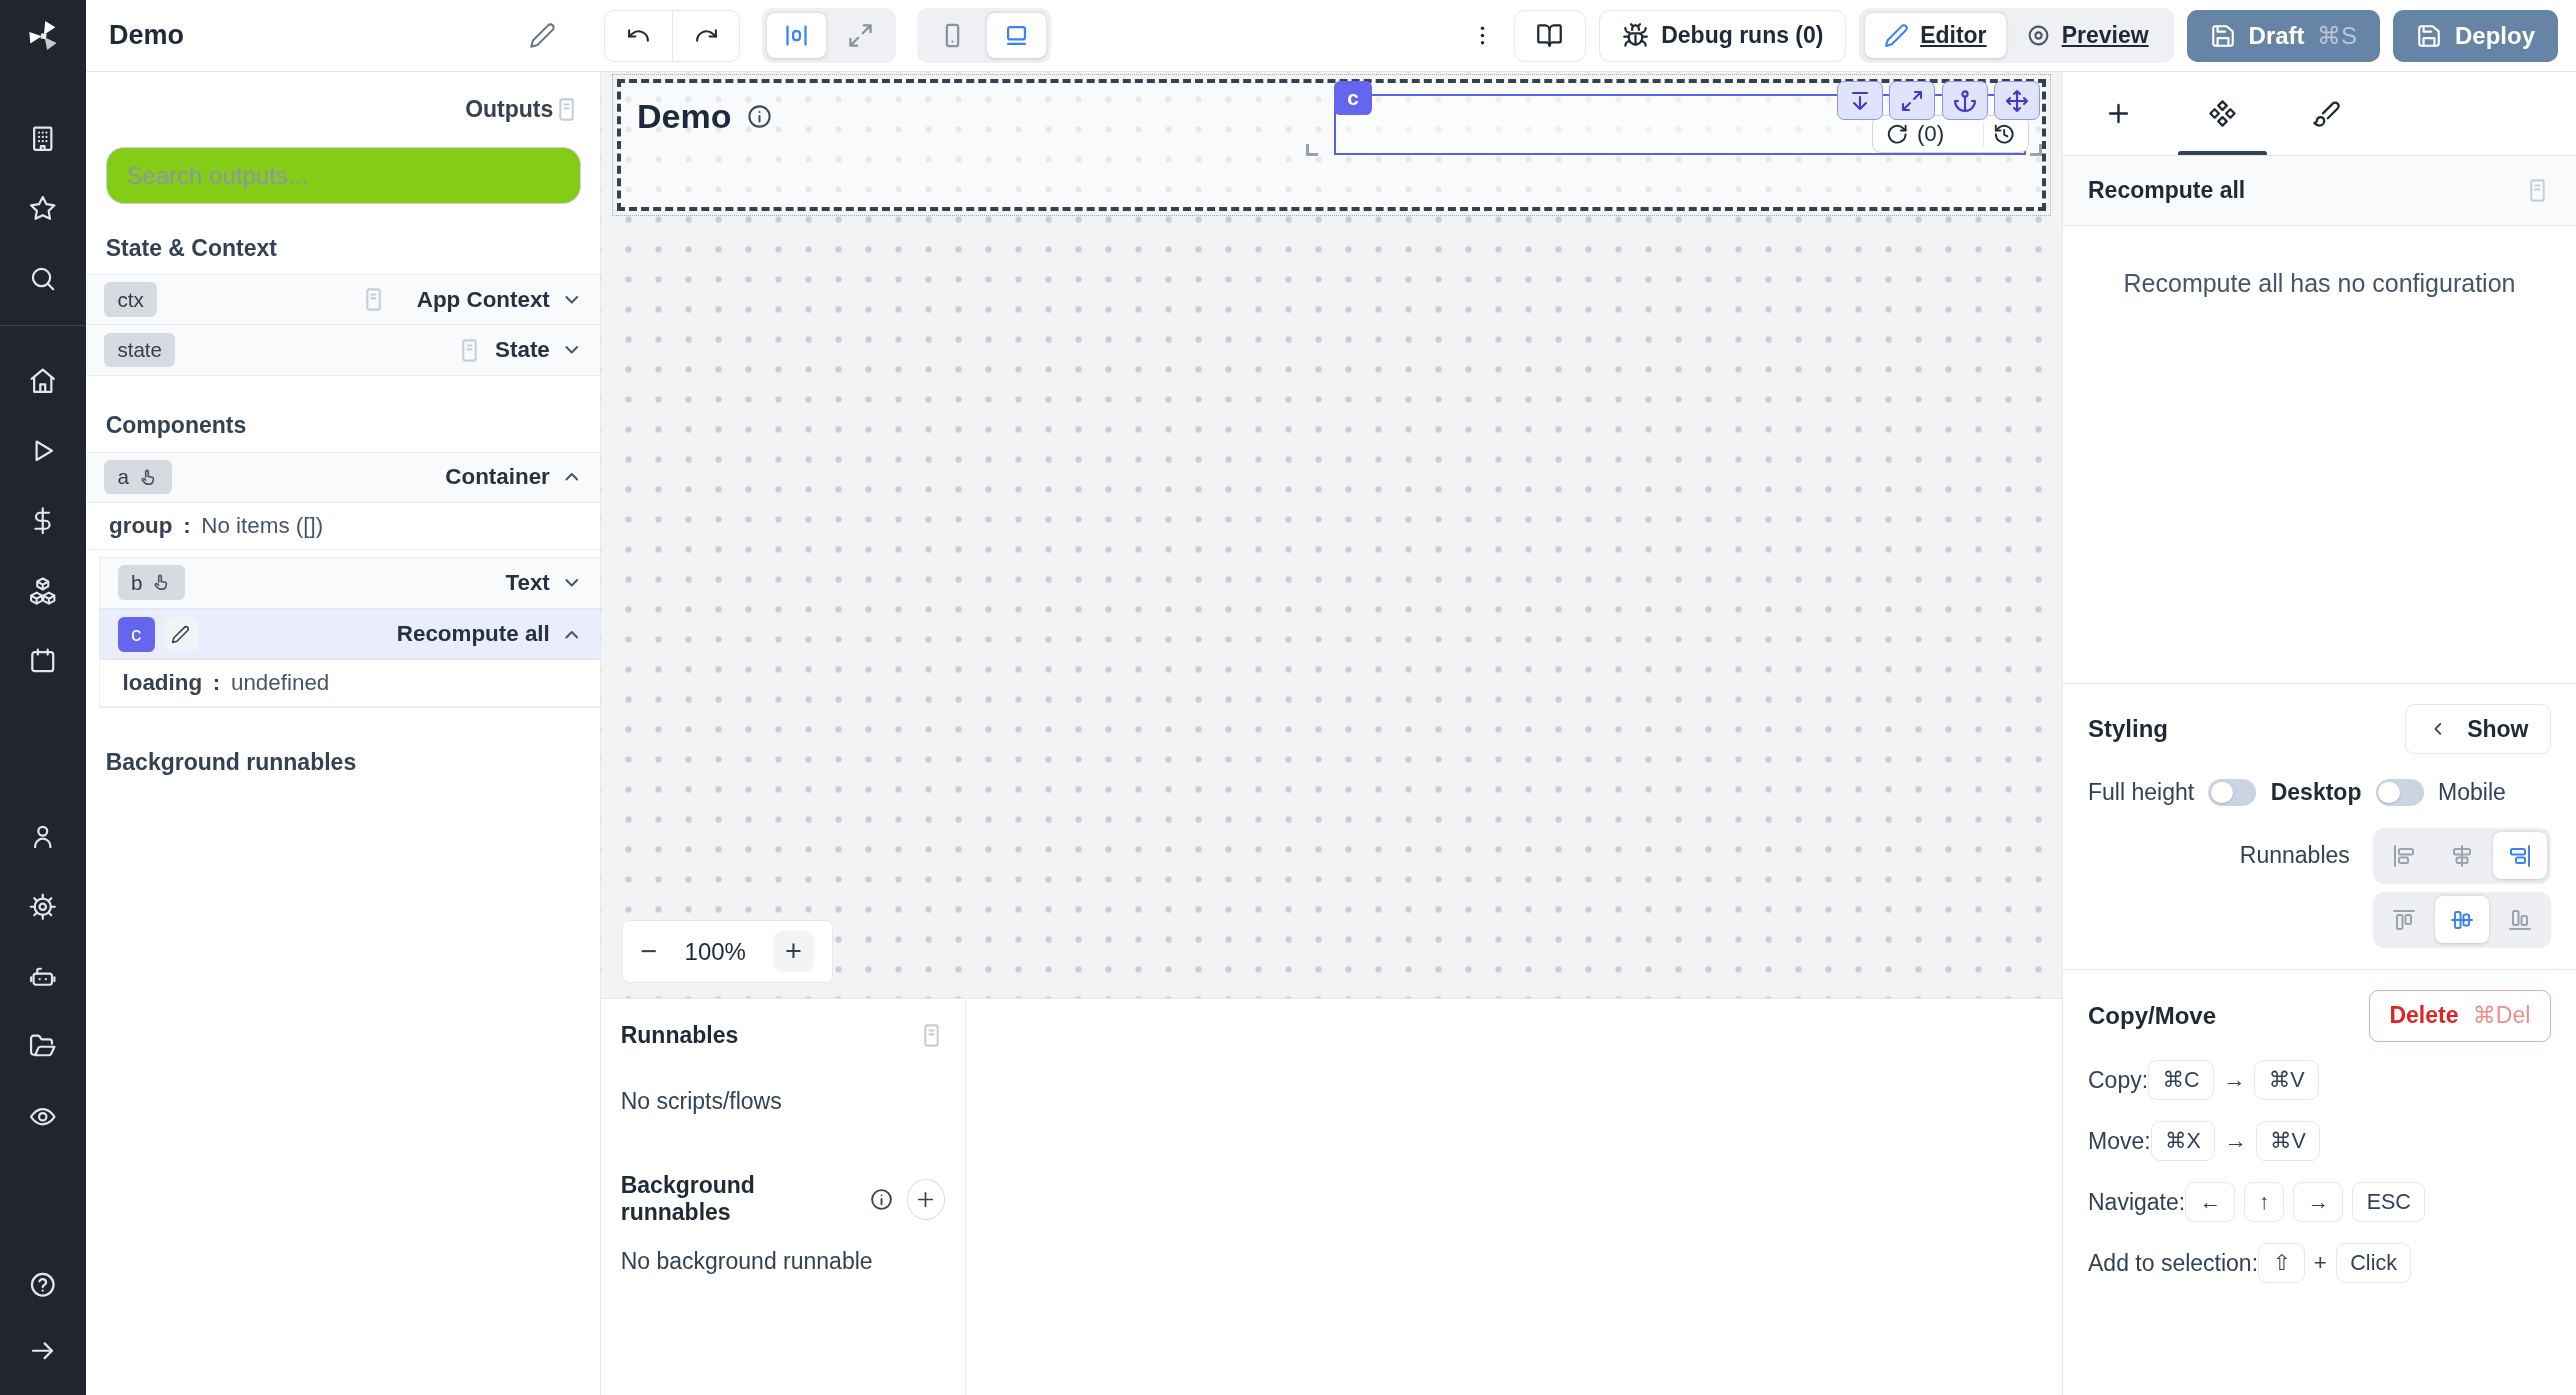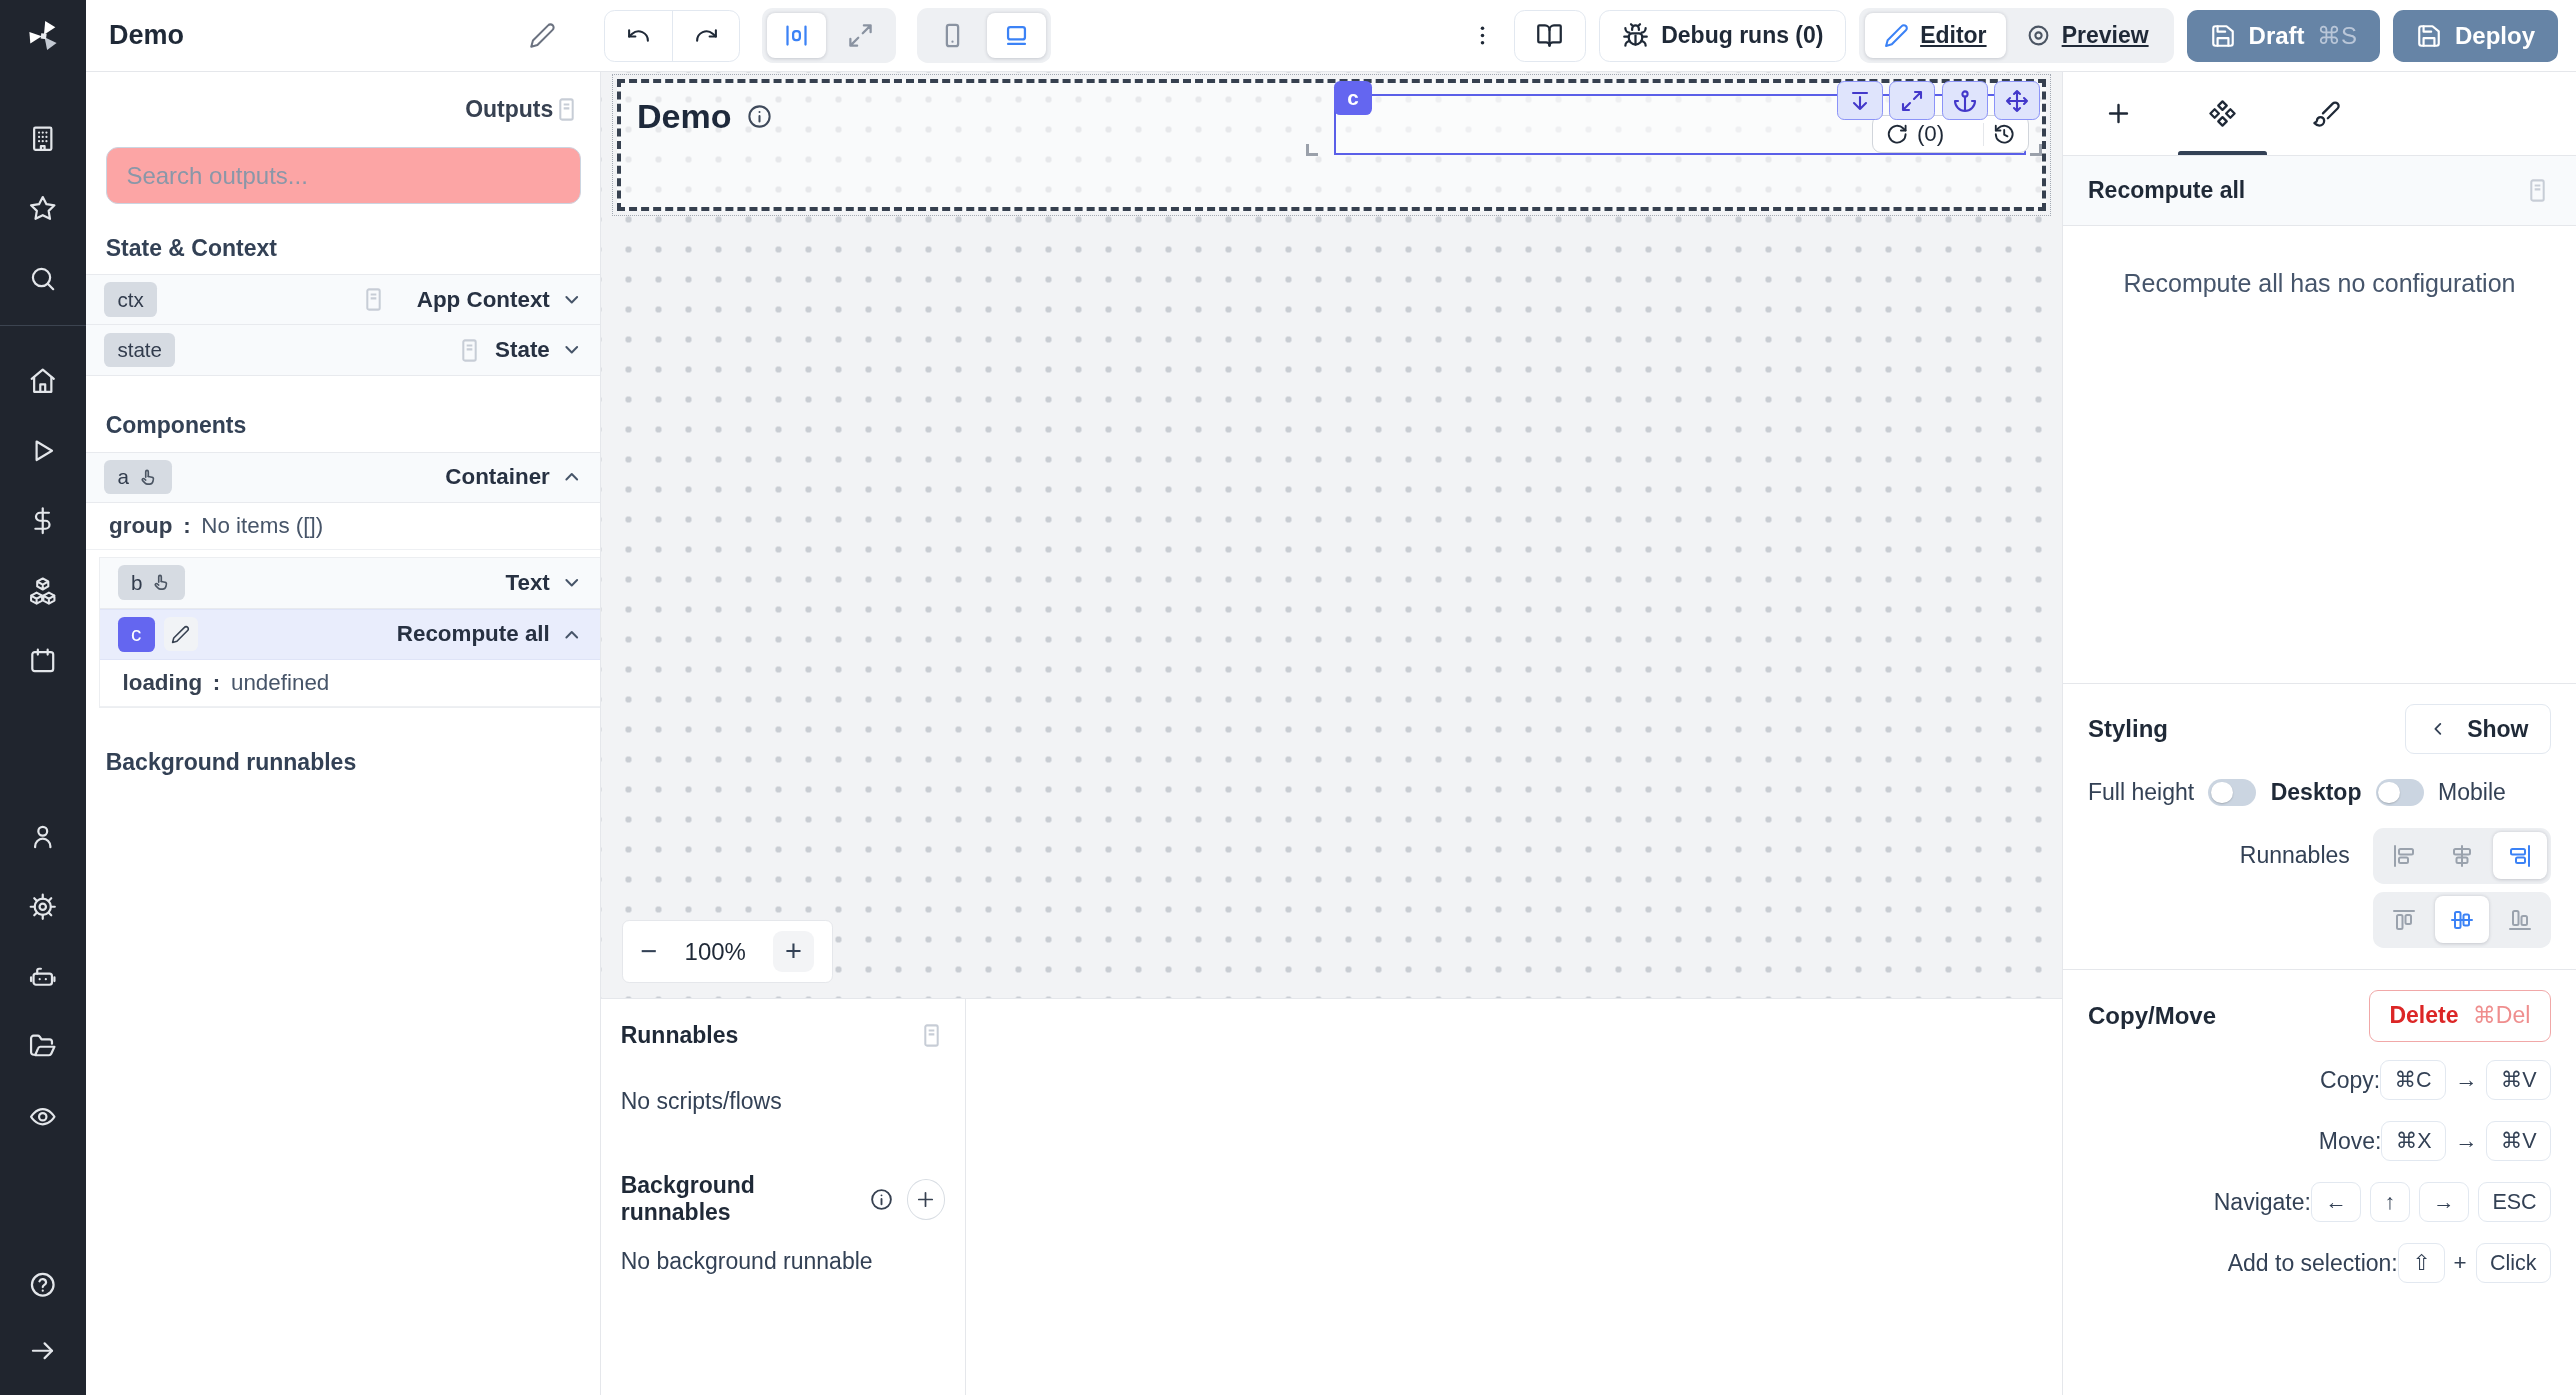--- a/index.html
+++ b/index.html
@@ -49,21 +49,21 @@
 
   
   .content { flex:1; display:flex; min-height:0; }
 
   
   .outputs { width:515px; background:#fff; border-right:0.9px solid #e5e7eb; flex-shrink:0; display:flex; flex-direction:column; font-size:22.4px; }
   .out-head { height:75px; display:flex; align-items:center; justify-content:flex-end; padding:0 19.7px; }
   .out-head .h { font-size:23px; font-weight:bold; color:#374151; }
   .doc-ic { color:#c7cdd6; display:flex; }
   .doc-ic svg { width:27px; height:27px; }
-  .search { margin:0 19.7px 27px; height:57px; border:0.9px solid #cbd5e1; border-radius:12px; padding:0 19.7px; font-size:24px; color:#334155; width:calc(100% - 39px); outline:none; background:#fca5a5; font-family:inherit; }
+  .search { margin:0 19.7px 27px; height:57px; border:0.9px solid #cbd5e1; border-radius:18px; padding:0 19.7px; font-size:24px; color:#334155; width:calc(100% - 39px); outline:none; background:#84cc16; font-family:inherit; }
   .search::placeholder { color:#8a97a8; }
   .sec-label { padding:0 19.7px; margin:3.6px 0 12.5px; font-size:23px; font-weight:bold; color:#334155; }
   .o-row { height:51px; background:#f8fafc; border-top:0.9px solid #e8eaee; border-bottom:0.9px solid #e8eaee; display:flex; align-items:center; padding:0 18px; cursor:pointer; }
   .o-row + .o-row { border-top:none;text-align:center; }
   .badge { background:#d6dbe2; color:#323c4d; font-weight:normal; font-size:20.6px; padding:5.4px 13.4px; border-radius:6.3px; display:flex; align-items:center; gap:9px; }
   .badge .hand { color:#4b5563; display:flex; }
   .badge .hand svg { width:20.6px; height:20.6px; }
   .badge.indigo { background:#6466f0; color:#fff; }
   .pencil-chip { width:34px; height:34px; margin-left:9px; background:#f1f3f6; border-radius:6.3px; display:flex; align-items:center; justify-content:center; color:#374151; cursor:pointer; }
   .pencil-chip svg { width:19px; height:19px; }
@@ -147,21 +147,21 @@
   .align-group { background:#edeff2; border-radius:10.7px; padding:4.5px; display:flex; gap:3.6px; justify-content:flex-end; }
   .al-btn { width:54px; height:47px; border-radius:8px; display:flex; align-items:center; justify-content:center; color:#9aa2ad; cursor:pointer; }
   .al-btn.active { background:#fff; box-shadow:0 0.9px 3.6px rgba(15,23,42,.18); color:#3b82f6; }
   .al-btn svg { width:24px; height:24px; }
   .copymove { border-top:0.9px solid #e5e7eb; padding:19.7px 25px; flex:1; }
   .cm-row1 { display:flex; align-items:center; justify-content:space-between; }
   .cm-row1 .h { font-size:24px; font-weight:bold; color:#1f2937; }
   .delete-btn { height:52px; border:1.8px solid #f1a8a8; border-radius:9px; background:#fff; display:flex; align-items:center; gap:14.3px; padding:0 19.7px; cursor:pointer; }
   .delete-btn .d { font-size:23px; font-weight:bold; color:#dc2626; }
   .delete-btn .k { font-size:23px; color:#ef8e8e; }
-  .cm-row { display:flex; align-items:center; justify-content:flex-end; margin-top:16px; min-height:45px; }
+  .cm-row { display:flex; align-items:center; justify-content:flex-start; margin-top:16px; min-height:45px; }
   .cm-row .lab { font-size:23px; color:#334155; }
   .keys { display:flex; align-items:center; gap:9px; }
   .kbd { border:1.8px solid #e2e8f0; border-radius:9px; background:#fff; padding:7.2px 13.4px; font-size:21.5px; color:#334155; line-height:1.1; }
   .keys .joiner { font-size:22.4px; color:#334155; }
 </style>
 </head>
 <body>
 
 <div class="app">
 

